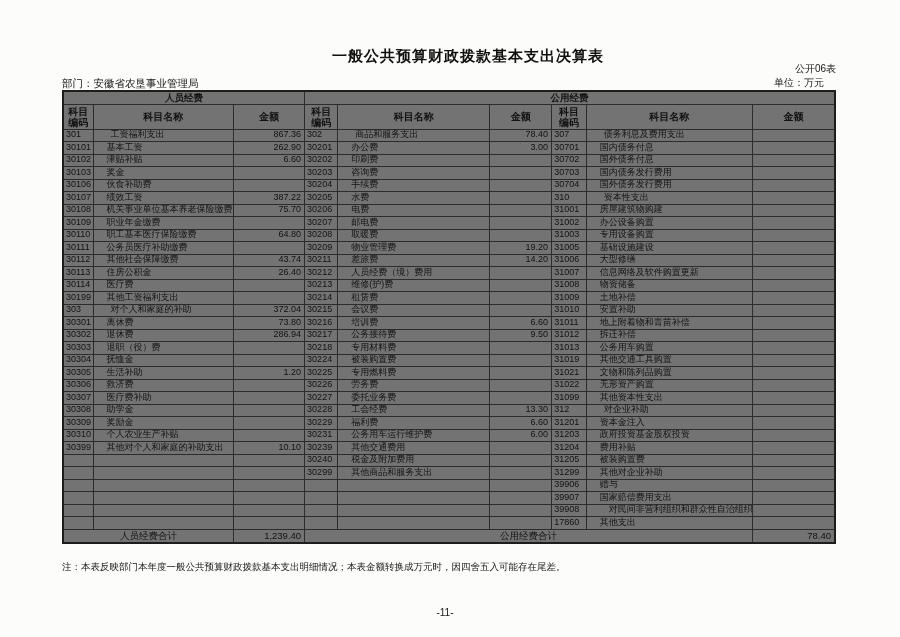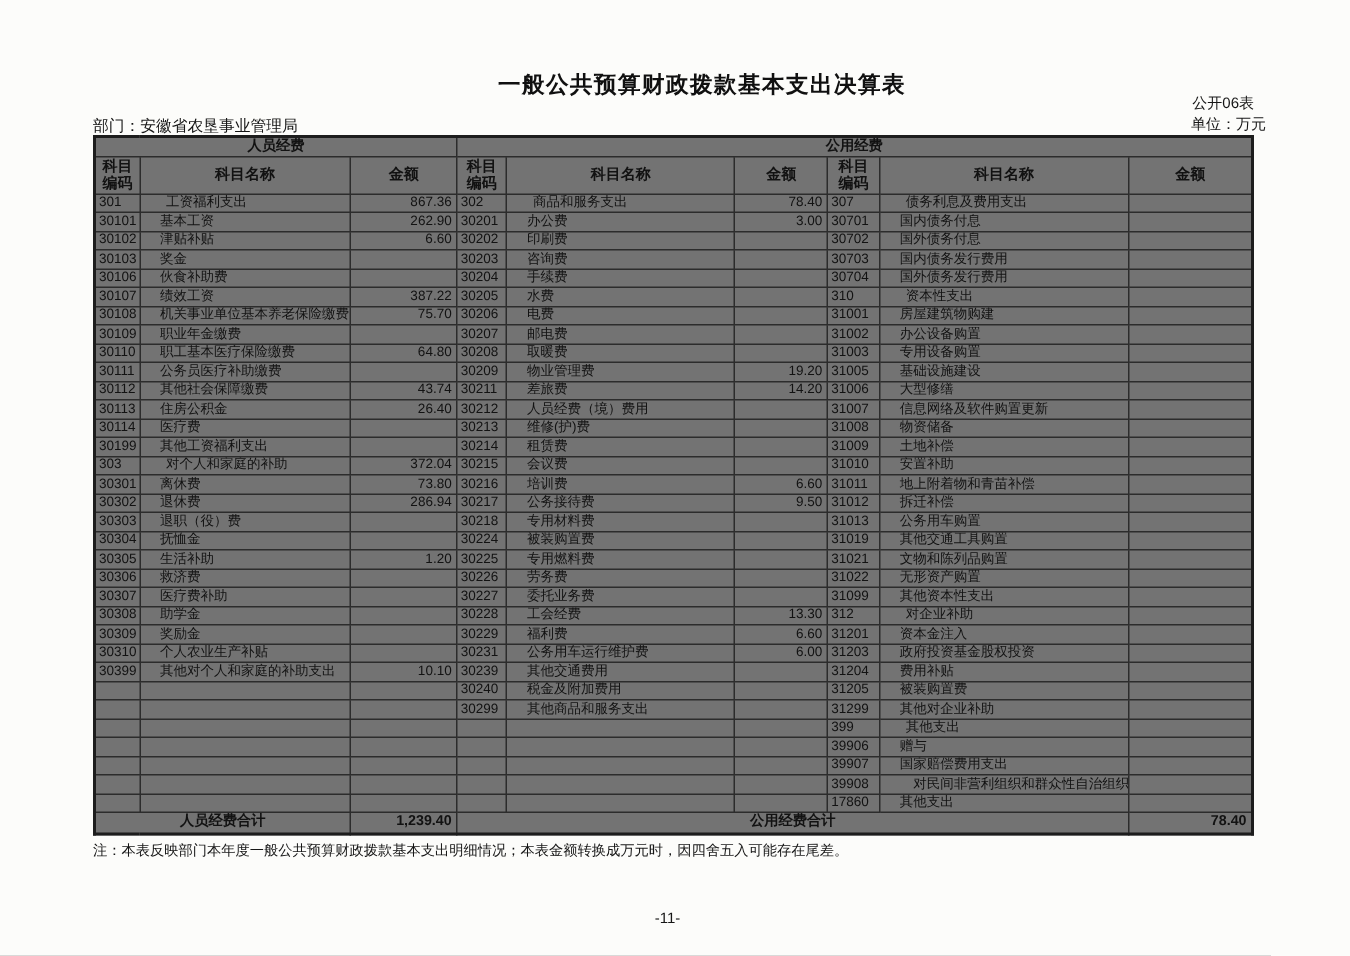--- a/index.html
+++ b/index.html
@@ -15,21 +15,21 @@
   .doc-title {
     position: absolute; top: 47px; left: 0; width: 896px;
     text-align: center; font-size: 15px; font-weight: bold;
     letter-spacing: 1px; color: #101010; padding-left: 40px;
   }
   .form-code {
     position: absolute; top: 62px; right: 64px;
     font-size: 10px; color: #161616;
   }
   .unit-label {
-    position: absolute; top: 76px; right: 56px;
+    position: absolute; top: 76px; right: 76px;
     font-size: 10px; color: #161616;
   }
   .dept-label {
     position: absolute; top: 77px; left: 62px;
     font-size: 10.5px; color: #141414;
   }
   table.budget {
     position: absolute; top: 90px; left: 62px;
     width: 774px; table-layout: fixed;
     border-collapse: collapse;
@@ -46,21 +46,21 @@
   .budget thead th { font-weight: bold; text-align: center; white-space: normal; word-break: break-all; }
   .budget tr.group-hdr th { height: 13px; font-size: 9.5px; }
   .budget tr.col-hdr th { height: 25px; font-size: 10px; }
   .budget tbody td { height: 12.5px; }
   .budget td.code { text-align: left; padding-left: 2px; }
   .budget td.name { text-align: left; }
   .budget td.name.ind0 { padding-left: 17px; }
   .budget td.name.ind1 { padding-left: 13px; }
   .budget td.name.ind2 { padding-left: 22px; }
   .budget td.amt { text-align: right; padding-right: 3px; }
-  .budget tr.total-row td { height: 14px; font-weight: bold; font-size: 9.5px; }
+  .budget tr.total-row td { height: 14px; font-weight: normal; font-size: 9.5px; }
   .budget td.total-label { text-align: center; }
   .note {
     position: absolute; top: 561px; left: 62px; width: 780px;
     font-size: 9.5px; color: #161616;
   }
   .page-num {
     position: absolute; top: 607px; left: 0; width: 890px;
     text-align: center; font-size: 10px; color: #161616;
   }
 </style>
@@ -412,31 +412,20 @@
           <td class="name ind1">其他对企业补助</td>
           <td class="amt"></td>
         </tr>
         <tr>
           <td class="code"></td>
           <td class="name ind0"></td>
           <td class="amt"></td>
           <td class="code"></td>
           <td class="name ind0"></td>
           <td class="amt"></td>
-          <td class="code">399</td>
-          <td class="name ind0">其他支出</td>
-          <td class="amt"></td>
-        </tr>
-        <tr>
-          <td class="code"></td>
-          <td class="name ind0"></td>
-          <td class="amt"></td>
-          <td class="code"></td>
-          <td class="name ind0"></td>
-          <td class="amt"></td>
           <td class="code">39906</td>
           <td class="name ind1">赠与</td>
           <td class="amt"></td>
         </tr>
         <tr>
           <td class="code"></td>
           <td class="name ind0"></td>
           <td class="amt"></td>
           <td class="code"></td>
           <td class="name ind0"></td>

